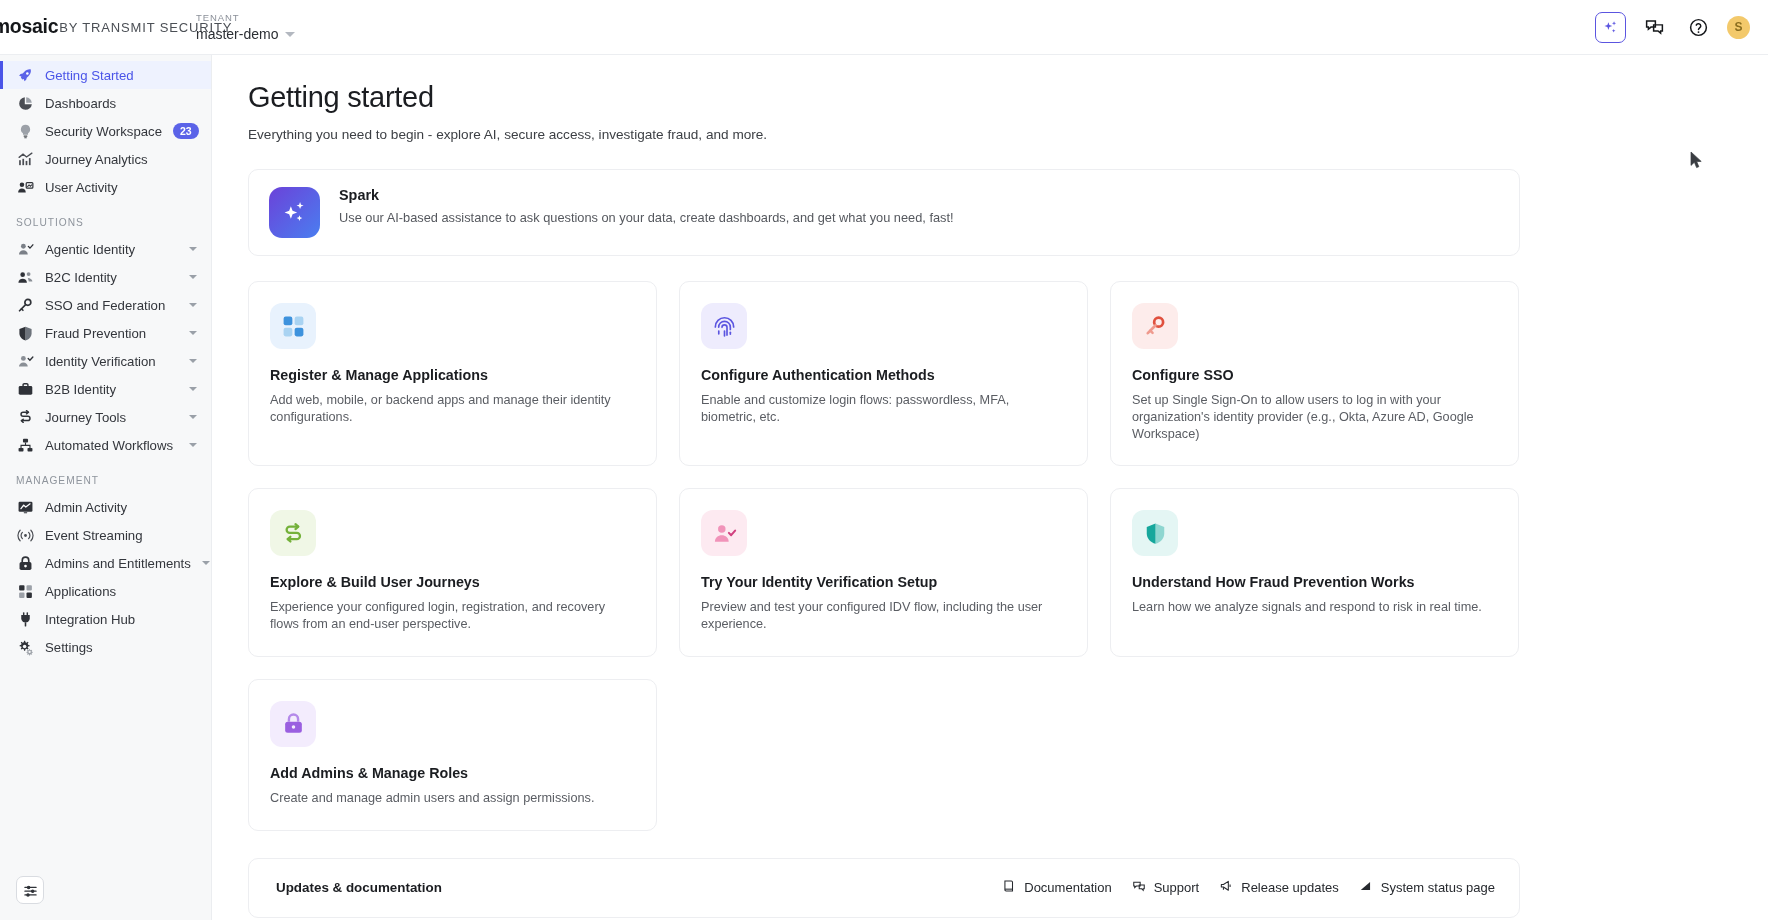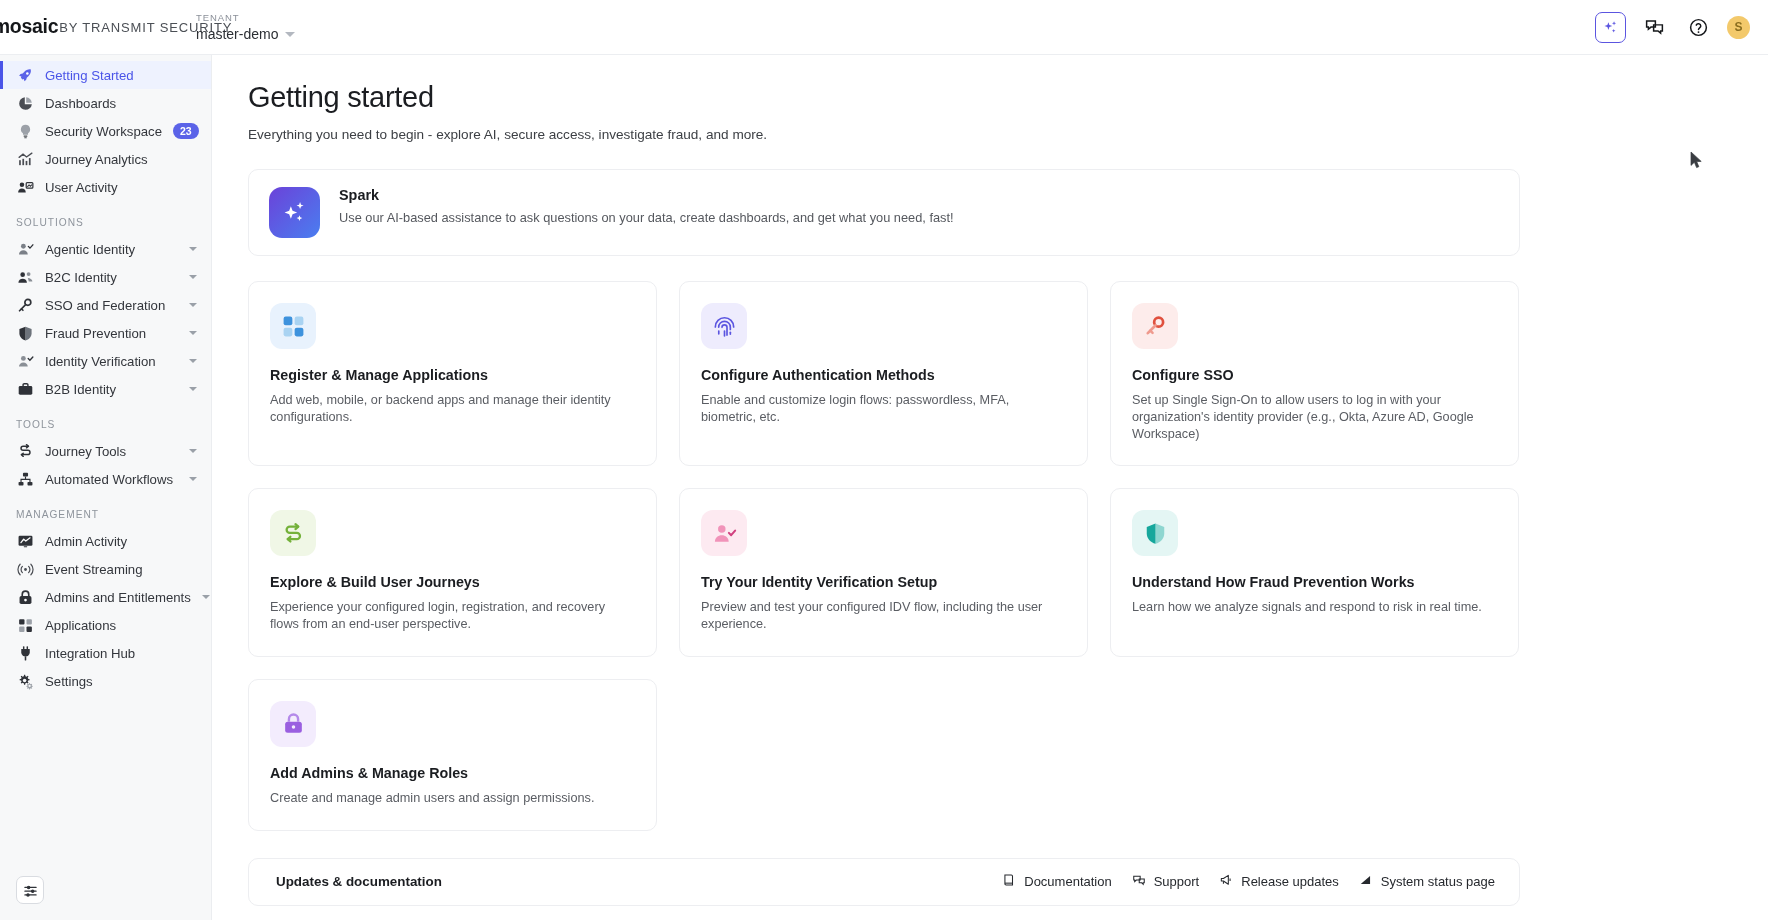--- a/index.html
+++ b/index.html
@@ -138,21 +138,21 @@
   .card-ico {
     width: 46px; height: 46px; border-radius: 12px;
     display: flex; align-items: center; justify-content: center;
   }
   .card-title { font-size: 14.3px; font-weight: bold; color: #1b1d21; margin-top: 18px; }
   .card-desc { font-size: 12.7px; color: #5a5d63; margin-top: 9px; line-height: 1.32; }
 
   .footer-bar {
     margin-top: 27px; width: 1272px;
     border: 1px solid #edeef1; border-radius: 10px; background: #fff;
-    height: 48px; display: flex; align-items: center;
+    height: 60px; display: flex; align-items: center;
     padding: 0 24px 0 27px;
   }
   .footer-title { font-size: 13.4px; font-weight: bold; color: #1b1d21; }
   .footer-links { margin-left: auto; display: flex; align-items: flex-end; gap: 20px; }
   .flink {
     display: flex; align-items: center; gap: 8px;
     font-size: 13px; color: #26292e; cursor: pointer;
   }
 
   .cursor-arrow { position: absolute; left: 1478px; top: 96px; pointer-events: none; }
@@ -337,21 +337,20 @@
         <span class="ico">
           <svg width="17" height="17" viewBox="0 0 24 24">
             <rect x="2.4" y="7" width="19.2" height="12.4" rx="2" fill="#2f3238"></rect>
             <path d="M8.6 7 V5.4 a1.6 1.6 0 0 1 1.6 -1.6 h3.6 a1.6 1.6 0 0 1 1.6 1.6 V7" fill="none" stroke="#2f3238" stroke-width="2"></path>
           </svg>
         </span>
         <span class="lbl">B2B Identity</span>
         <span class="chev"></span>
       </div>
 
-      <div class="nav-group">TOOLS</div>
 
       <div class="nav-item">
         <span class="ico">
           <svg width="17" height="17" viewBox="0 0 24 24" fill="none" stroke="#2f3238" stroke-width="2.1" stroke-linecap="round">
             <path d="M16 4.6 H8.6 a2.9 2.9 0 0 0 0 5.8 h6.8 a2.9 2.9 0 0 1 0 5.8 H6.4"></path>
             <path d="M13.4 2.4 L16.2 4.6 L13.4 6.8" stroke-linejoin="round"></path>
             <path d="M8.8 14.4 L6.2 16.6 L8.8 18.8" stroke-linejoin="round"></path>
           </svg>
         </span>
         <span class="lbl">Journey Tools</span>

